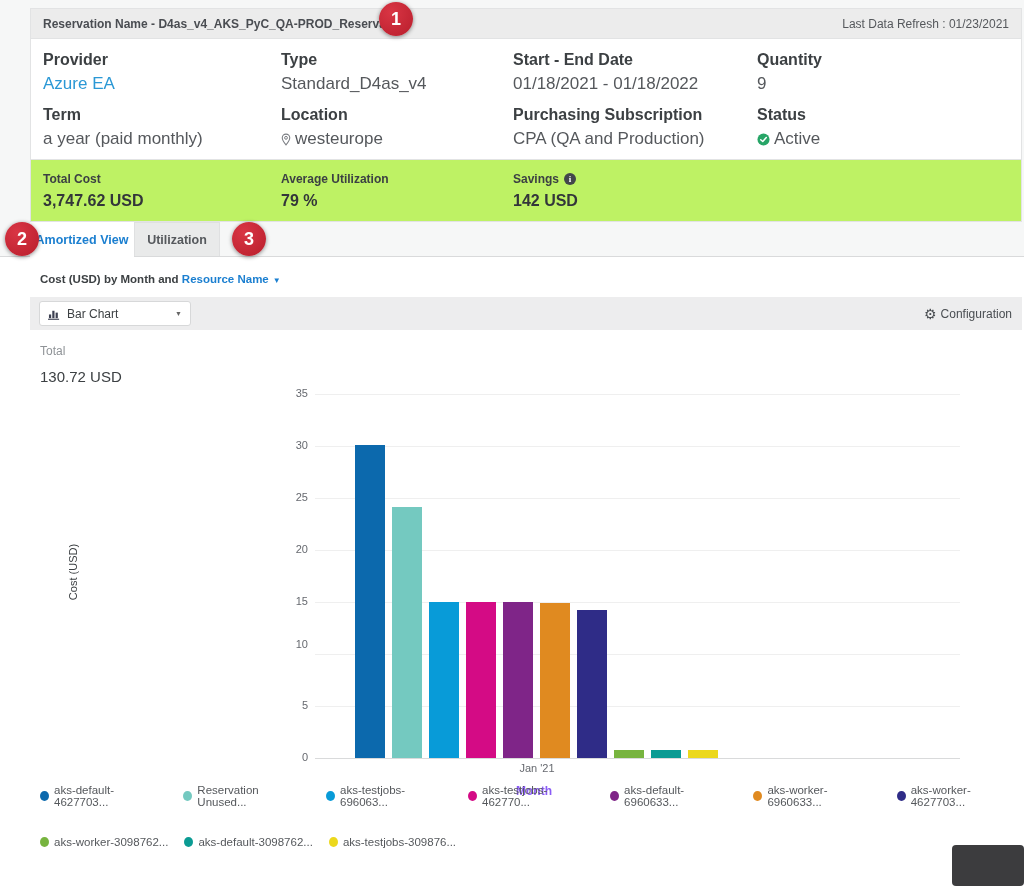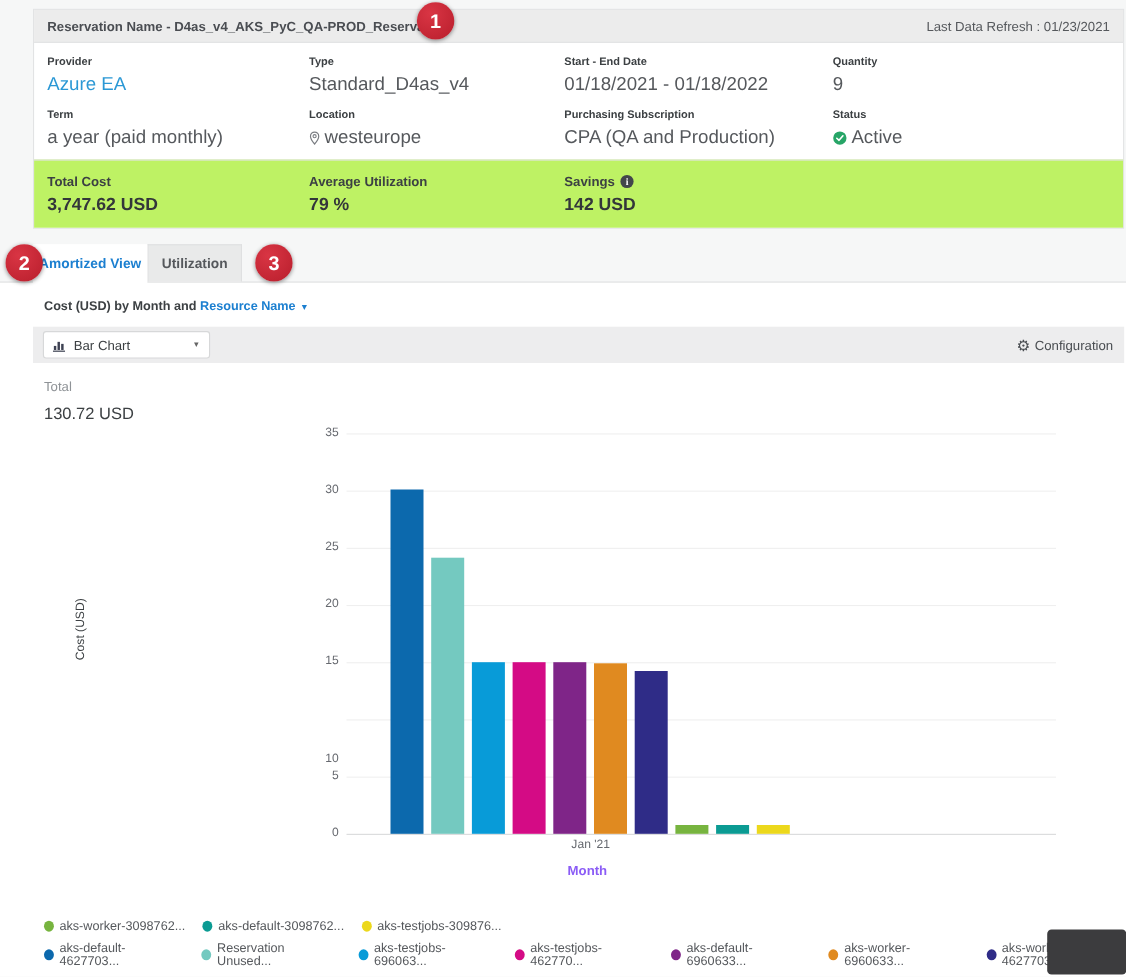--- a/index.html
+++ b/index.html
@@ -11,21 +11,21 @@
   .content-area { position:absolute; left:0; top:257px; right:0; bottom:0; background:#ffffff; }
 
   
   .card { position:absolute; left:30px; top:8px; width:992px; background:#fff; border:1px solid #e2e3e4; }
   .card-header { height:30px; background:#ececec; border-bottom:1px solid #e2e3e4;
     display:flex; align-items:center; justify-content:space-between; padding:0 12px; }
   .card-header .title { font-size:12px; font-weight:bold; color:#4a4d52; }
   .card-header .refresh { font-size:12px; color:#55585c; }
 
   .details { padding:12px 12px 10px 12px; display:grid; grid-template-columns:238px 232px 244px auto; row-gap:12px; }
-  .field .lbl { font-size:10px; font-weight:bold; color:#3c4043; margin-bottom:5px; }
+  .field .lbl { font-size:16px; font-weight:bold; color:#3c4043; margin-bottom:5px; }
   .field .val { font-size:17px; color:#55585c; display:flex; align-items:center; gap:4px; }
   .field .val.link { color:#2b98d5; }
 
   .summary { background:#bef264; border-top:1px solid #e2e3e4; padding:12px; height:62px;
     display:grid; grid-template-columns:238px 232px 244px auto; }
   .summary .lbl { font-size:12px; font-weight:bold; color:#3c4043; display:flex; align-items:center; gap:5px; }
   .summary .big { font-size:16px; font-weight:bold; color:#33363a; margin-top:6px; }
 
   .info-dot { display:inline-flex; width:12px; height:12px; border-radius:50%; background:#43464b; color:#fff;
     font-size:9px; font-weight:bold; align-items:center; justify-content:center; font-family:"Liberation Serif",serif; }
@@ -68,21 +68,21 @@
   .ytick { position:absolute; left:258px; width:50px; text-align:right; font-size:11px; color:#66696f; }
   .bar { position:absolute; width:30px; }
   .y-axis-title { position:absolute; left:28px; top:566px; width:90px; font-size:11px; color:#3c4043;
     transform:rotate(-90deg); transform-origin:center; text-align:center; }
   .xtick { position:absolute; left:487px; top:762px; width:100px; text-align:center; font-size:11px; color:#66696f; }
   .x-axis-title { position:absolute; left:484px; top:784px; width:100px; text-align:center;
     font-size:12px; font-weight:bold; color:#8b5cf6; }
 
   
   .legend-row { position:absolute; left:40px; display:flex; gap:16px; align-items:center; }
-  #legend-row-0 { top:856px; } #legend-row-1 { top:836px; }
+  #legend-row-0 { top:784px; } #legend-row-1 { top:836px; }
   .legend-item { display:flex; align-items:center; gap:5px; cursor:pointer; }
   .legend-dot { width:9px; height:10px; border-radius:50%; flex:0 0 auto; }
   .legend-text { font-size:11.5px; color:#55585c; }
 
   
   .watermark { position:absolute; left:952px; top:845px; width:72px; height:41px; background:#3c3c3e; border-radius:4px; }
 
   svg { display:block; }
 </style>
 </head>
@@ -199,21 +199,21 @@
 
   <div class="total-lbl">Total</div>
   <div class="total-val">130.72 USD</div>
 
   <div id="chart-layer">
       <div class="gridline axisline" style="top: 758px; left: 315px; width: 645px;"></div>
       <div class="ytick" style="top: 751px;">0</div>
       <div class="gridline" style="top: 706px; left: 315px; width: 645px;"></div>
       <div class="ytick" style="top: 699px;">5</div>
       <div class="gridline" style="top: 654px; left: 315px; width: 645px;"></div>
-      <div class="ytick" style="top: 684px;">10</div>
+      <div class="ytick" style="top: 638px;">10</div>
       <div class="gridline" style="top: 602px; left: 315px; width: 645px;"></div>
       <div class="ytick" style="top: 595px;">15</div>
       <div class="gridline" style="top: 550px; left: 315px; width: 645px;"></div>
       <div class="ytick" style="top: 543px;">20</div>
       <div class="gridline" style="top: 498px; left: 315px; width: 645px;"></div>
       <div class="ytick" style="top: 491px;">25</div>
       <div class="gridline" style="top: 446px; left: 315px; width: 645px;"></div>
       <div class="ytick" style="top: 439px;">30</div>
       <div class="gridline" style="top: 394px; left: 315px; width: 645px;"></div>
       <div class="ytick" style="top: 387px;">35</div>

